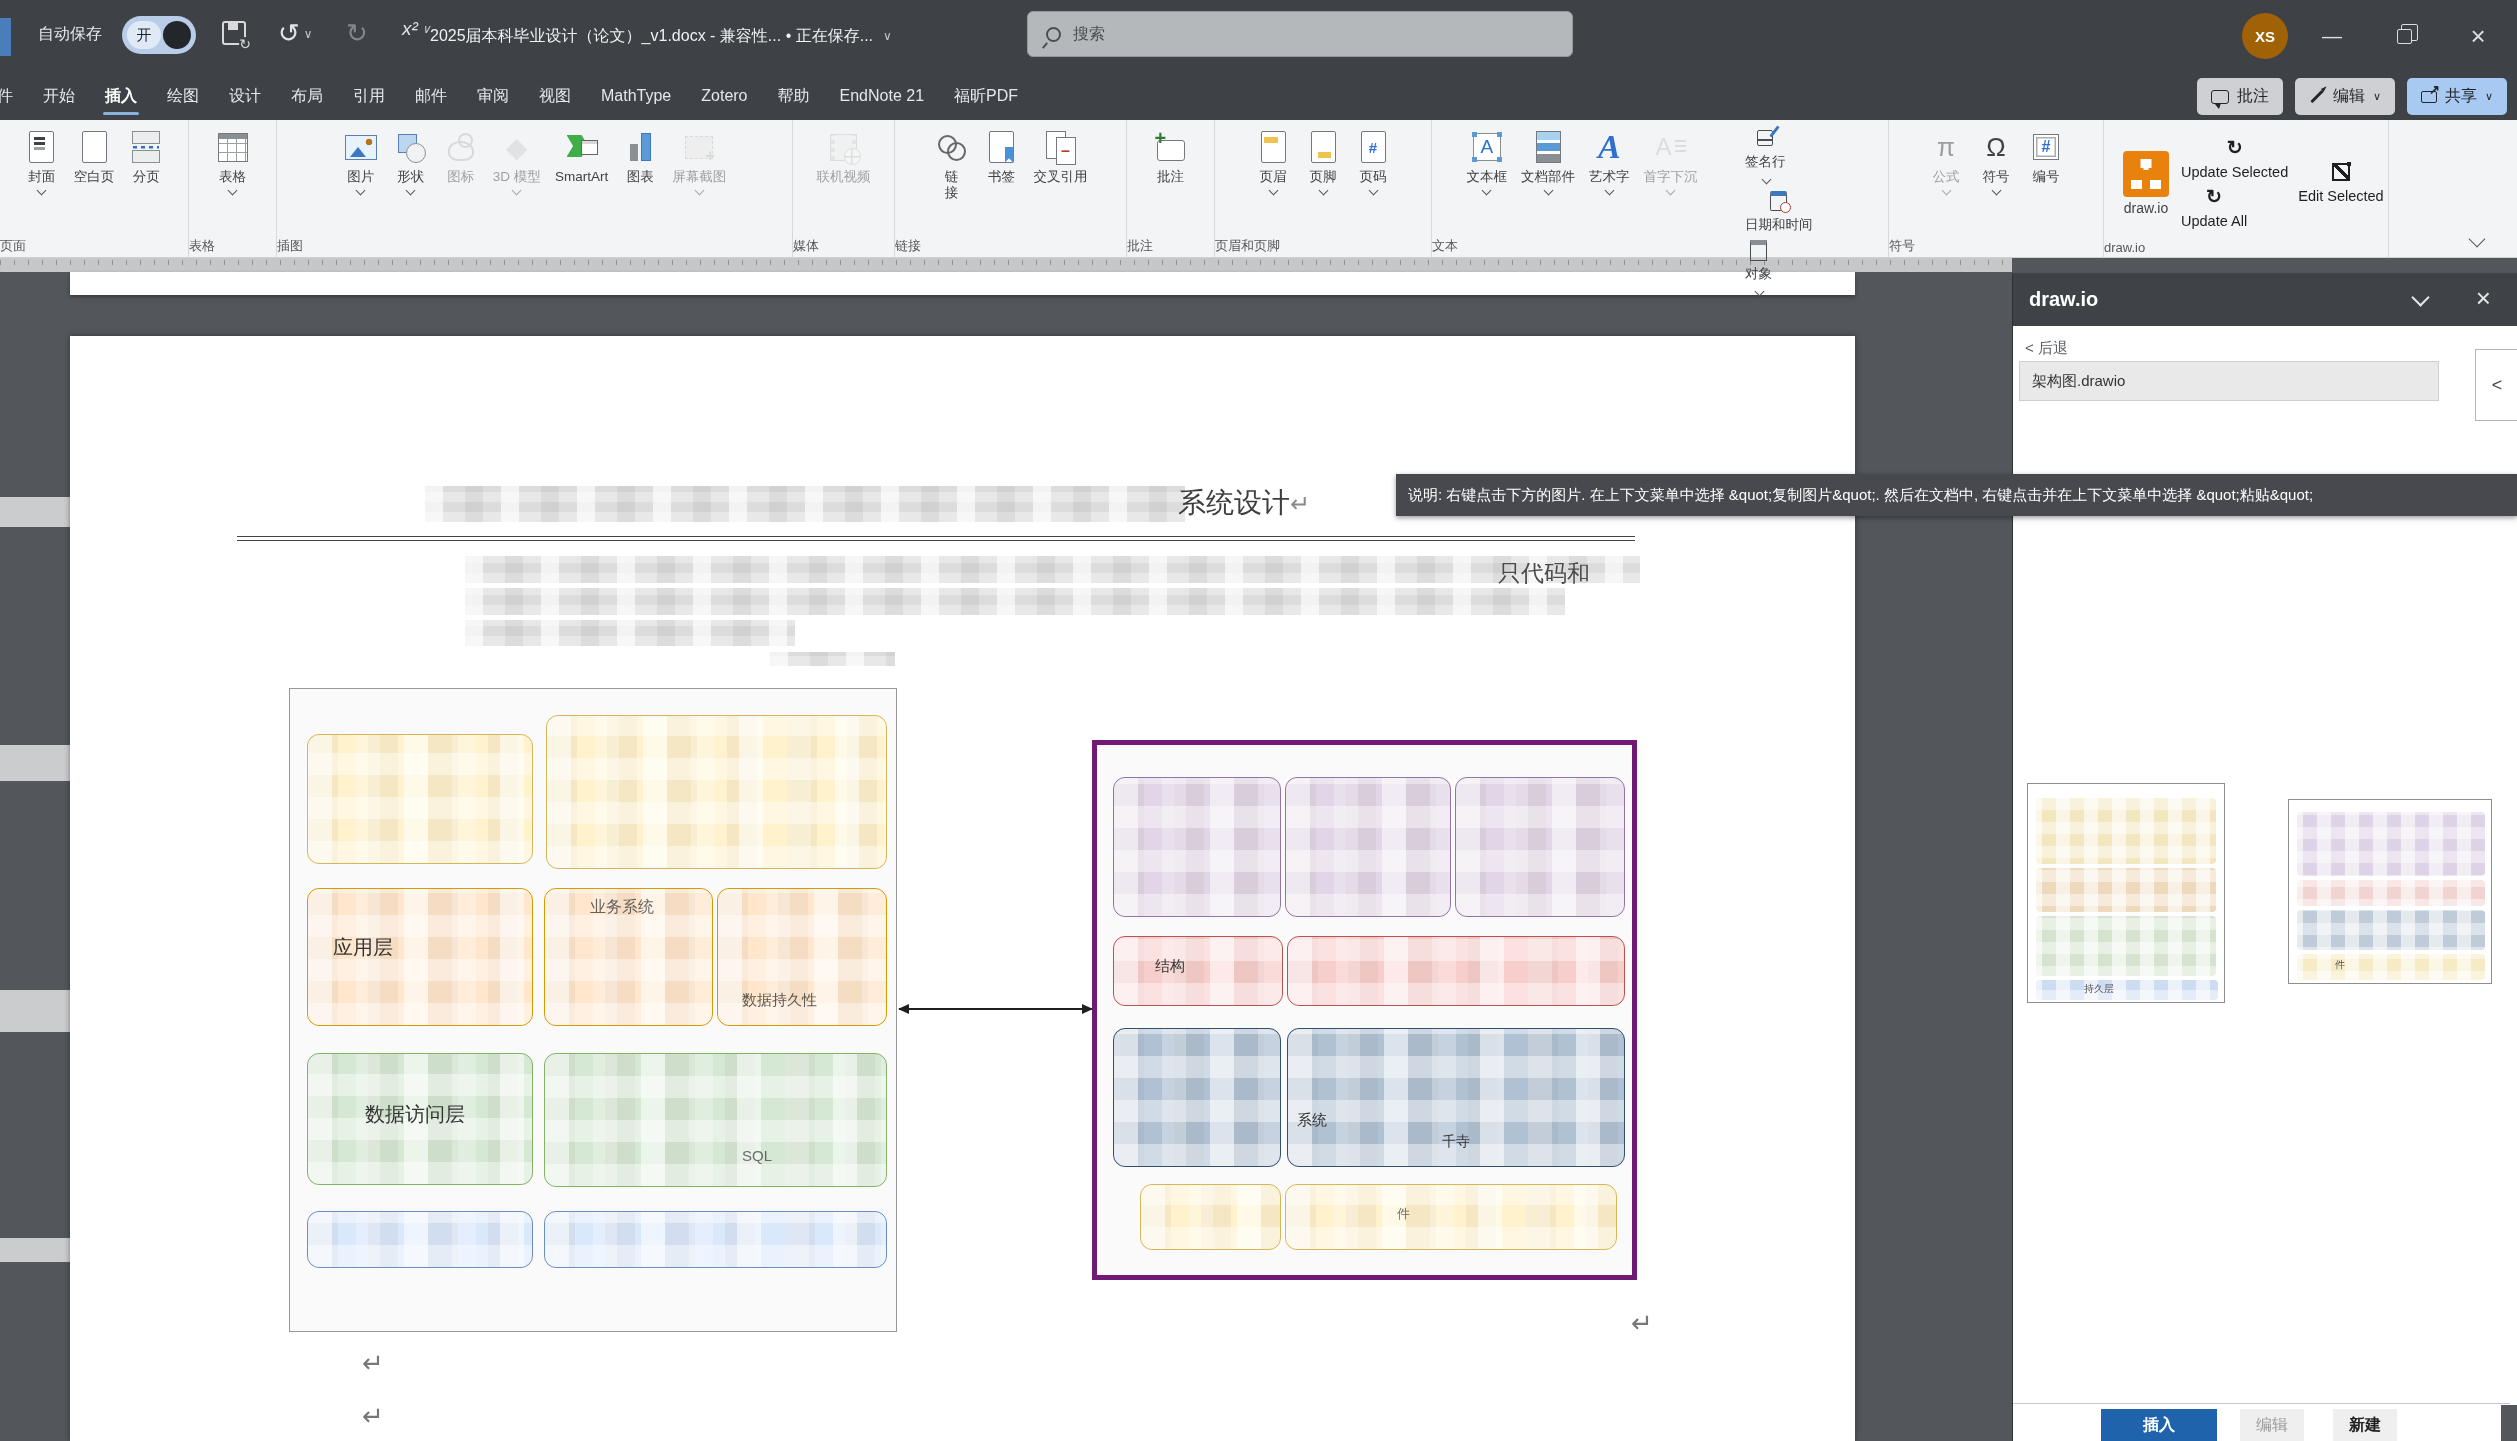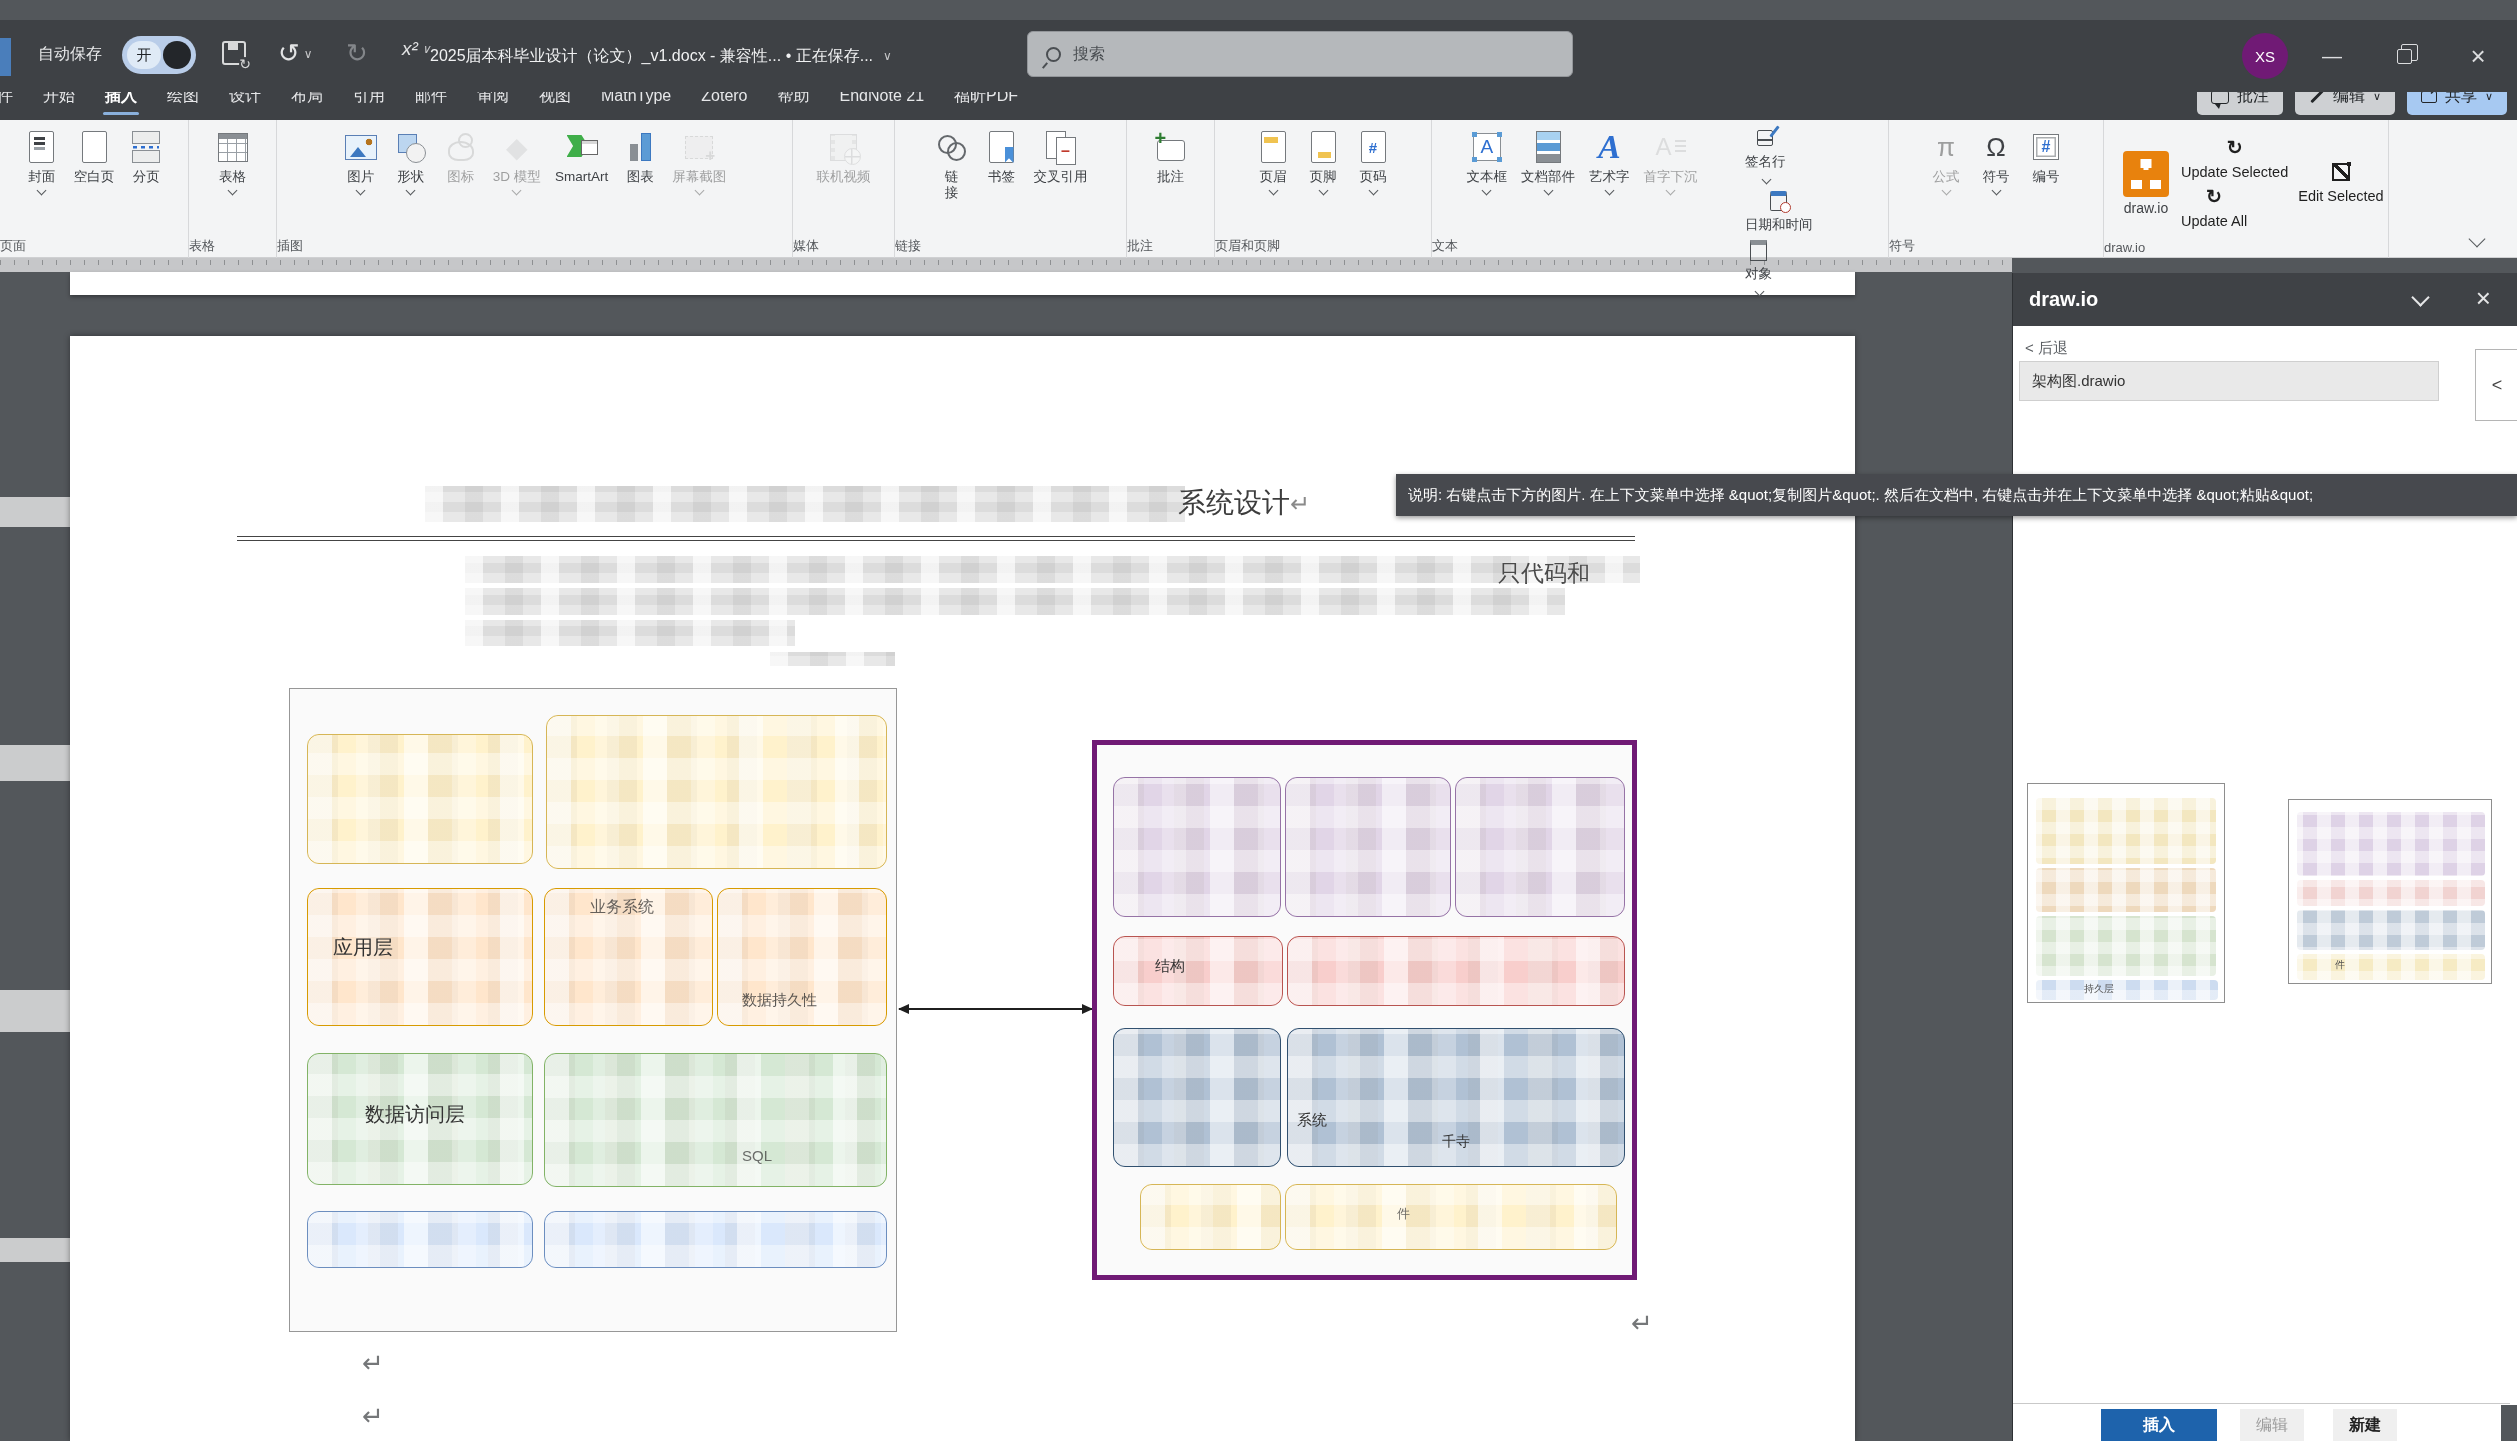--- a/index.html
+++ b/index.html
@@ -1,21 +1,21 @@
 <!DOCTYPE html>
 <html><head>
 <meta charset="utf-8">
 <style>
   * { margin:0; padding:0; box-sizing:border-box; }
   html,body { background:#2a2c2e; }
   body { font-family:"Liberation Sans", sans-serif; }
   #app { position:relative; width:2517px; height:1441px; overflow:hidden; background:#53575b; }
 
   
-  .titlebar { position:absolute; left:0; top:0; width:2517px; height:72px; background:#3e4145; z-index:30;margin-top:20px; }
+  .titlebar { position:absolute; left:0; top:0; width:2517px; height:72px; background:#3e4145; z-index:30; }
   .word-logo { position:absolute; left:0; top:18px; width:11px; height:38px; background:#4a7ebb; }
   .autosave-label { position:absolute; left:38px; top:24px; font-size:16px; color:#e9eaeb; }
   .toggle { position:absolute; left:122px; top:16px; width:74px; height:38px; background:#b9cde9; border-radius:19px; cursor:pointer; }
   .toggle .on-pill { position:absolute; left:5px; top:5px; width:34px; height:28px; background:#dfeaf6; border-radius:14px; display:flex; align-items:center; justify-content:center; font-size:15px; color:#1f2327; }
   .toggle .knob { position:absolute; right:5px; top:5px; width:28px; height:28px; background:#23262a; border-radius:50%; }
   .qa { position:absolute; top:18px; color:#e2e3e4; display:flex; align-items:center; }
   .qa-save { left:222px; width:28px; height:30px; }
   .qa-save .flop { width:24px; height:24px; border:2px solid #d8d9da; border-radius:3px; position:relative; }
   .qa-save .flop::before { content:""; position:absolute; left:4px; top:0; width:10px; height:7px; background:#d8d9da; }
   .qa-save .flop::after { content:"↻"; position:absolute; right:-7px; bottom:-8px; font-size:14px; color:#d8d9da; background:#3e4145; border-radius:50%; line-height:1; }
@@ -23,21 +23,21 @@
   .qa-redo { left:346px; font-size:26px; color:#83868a; }
   .qa-caret { font-size:12px; color:#c5c6c8; margin-left:4px; }
   .qa-sup { left:402px; font-size:19px; font-style:italic; }
   .doc-title { position:absolute; left:430px; top:0; height:72px; display:flex; align-items:center; font-size:16px; color:#f0f1f2; white-space:nowrap; max-width:590px; overflow:hidden;text-align:center; }
   .doc-title .tcaret { margin-left:10px; font-size:12px; color:#c5c6c8; }
   .searchbox { position:absolute; left:1027px; top:11px; width:546px; height:46px; background:#b5b8bb; border:1px solid #93969a; border-radius:6px; display:flex; align-items:center; padding-left:18px; }
   .mag { width:15px; height:15px; border:2px solid #4a4e52; border-radius:50%; position:relative; margin-right:12px; }
   .mag::after { content:""; position:absolute; width:2px; height:7px; background:#4a4e52; left:-4px; top:13px; transform:rotate(40deg); }
   .searchbox input { background:transparent; border:none; outline:none; font-size:16px; color:#3f4246; width:460px; font-family:"Liberation Sans",sans-serif; }
   .searchbox input::placeholder { color:#4a4e52; opacity:1; }
-  .avatar { position:absolute; left:2242px; top:13px; width:46px; height:46px; border-radius:50%; background:#701a75; color:#fff; font-size:15px; font-weight:normal; display:flex; align-items:center; justify-content:center; }
+  .avatar { position:absolute; left:2242px; top:13px; width:46px; height:46px; border-radius:50%; background:#a16207; color:#fff; font-size:15px; font-weight:bold; display:flex; align-items:center; justify-content:center; }
   .winbtn { position:absolute; top:0; width:64px; height:72px; display:flex; align-items:center; justify-content:center; color:#dcdddf; cursor:pointer; }
   .win-min { left:2300px; font-size:20px; }
   .win-restore { left:2372px; }
   .win-restore .sq { width:15px; height:15px; border:1.6px solid #dcdddf; border-radius:2px; position:relative; background:#3e4145; }
   .win-restore .sq::before { content:""; position:absolute; left:3px; top:-6px; width:15px; height:15px; border:1.6px solid #dcdddf; border-radius:2px; z-index:-1; }
   .win-close { left:2446px; font-size:26px; }
 
   
   .tabrow { position:absolute; left:0; top:72px; width:2517px; height:48px; background:#3e4145; display:flex; align-items:center; z-index:29; }
   .tabs { display:flex; margin-left:-34px; }

